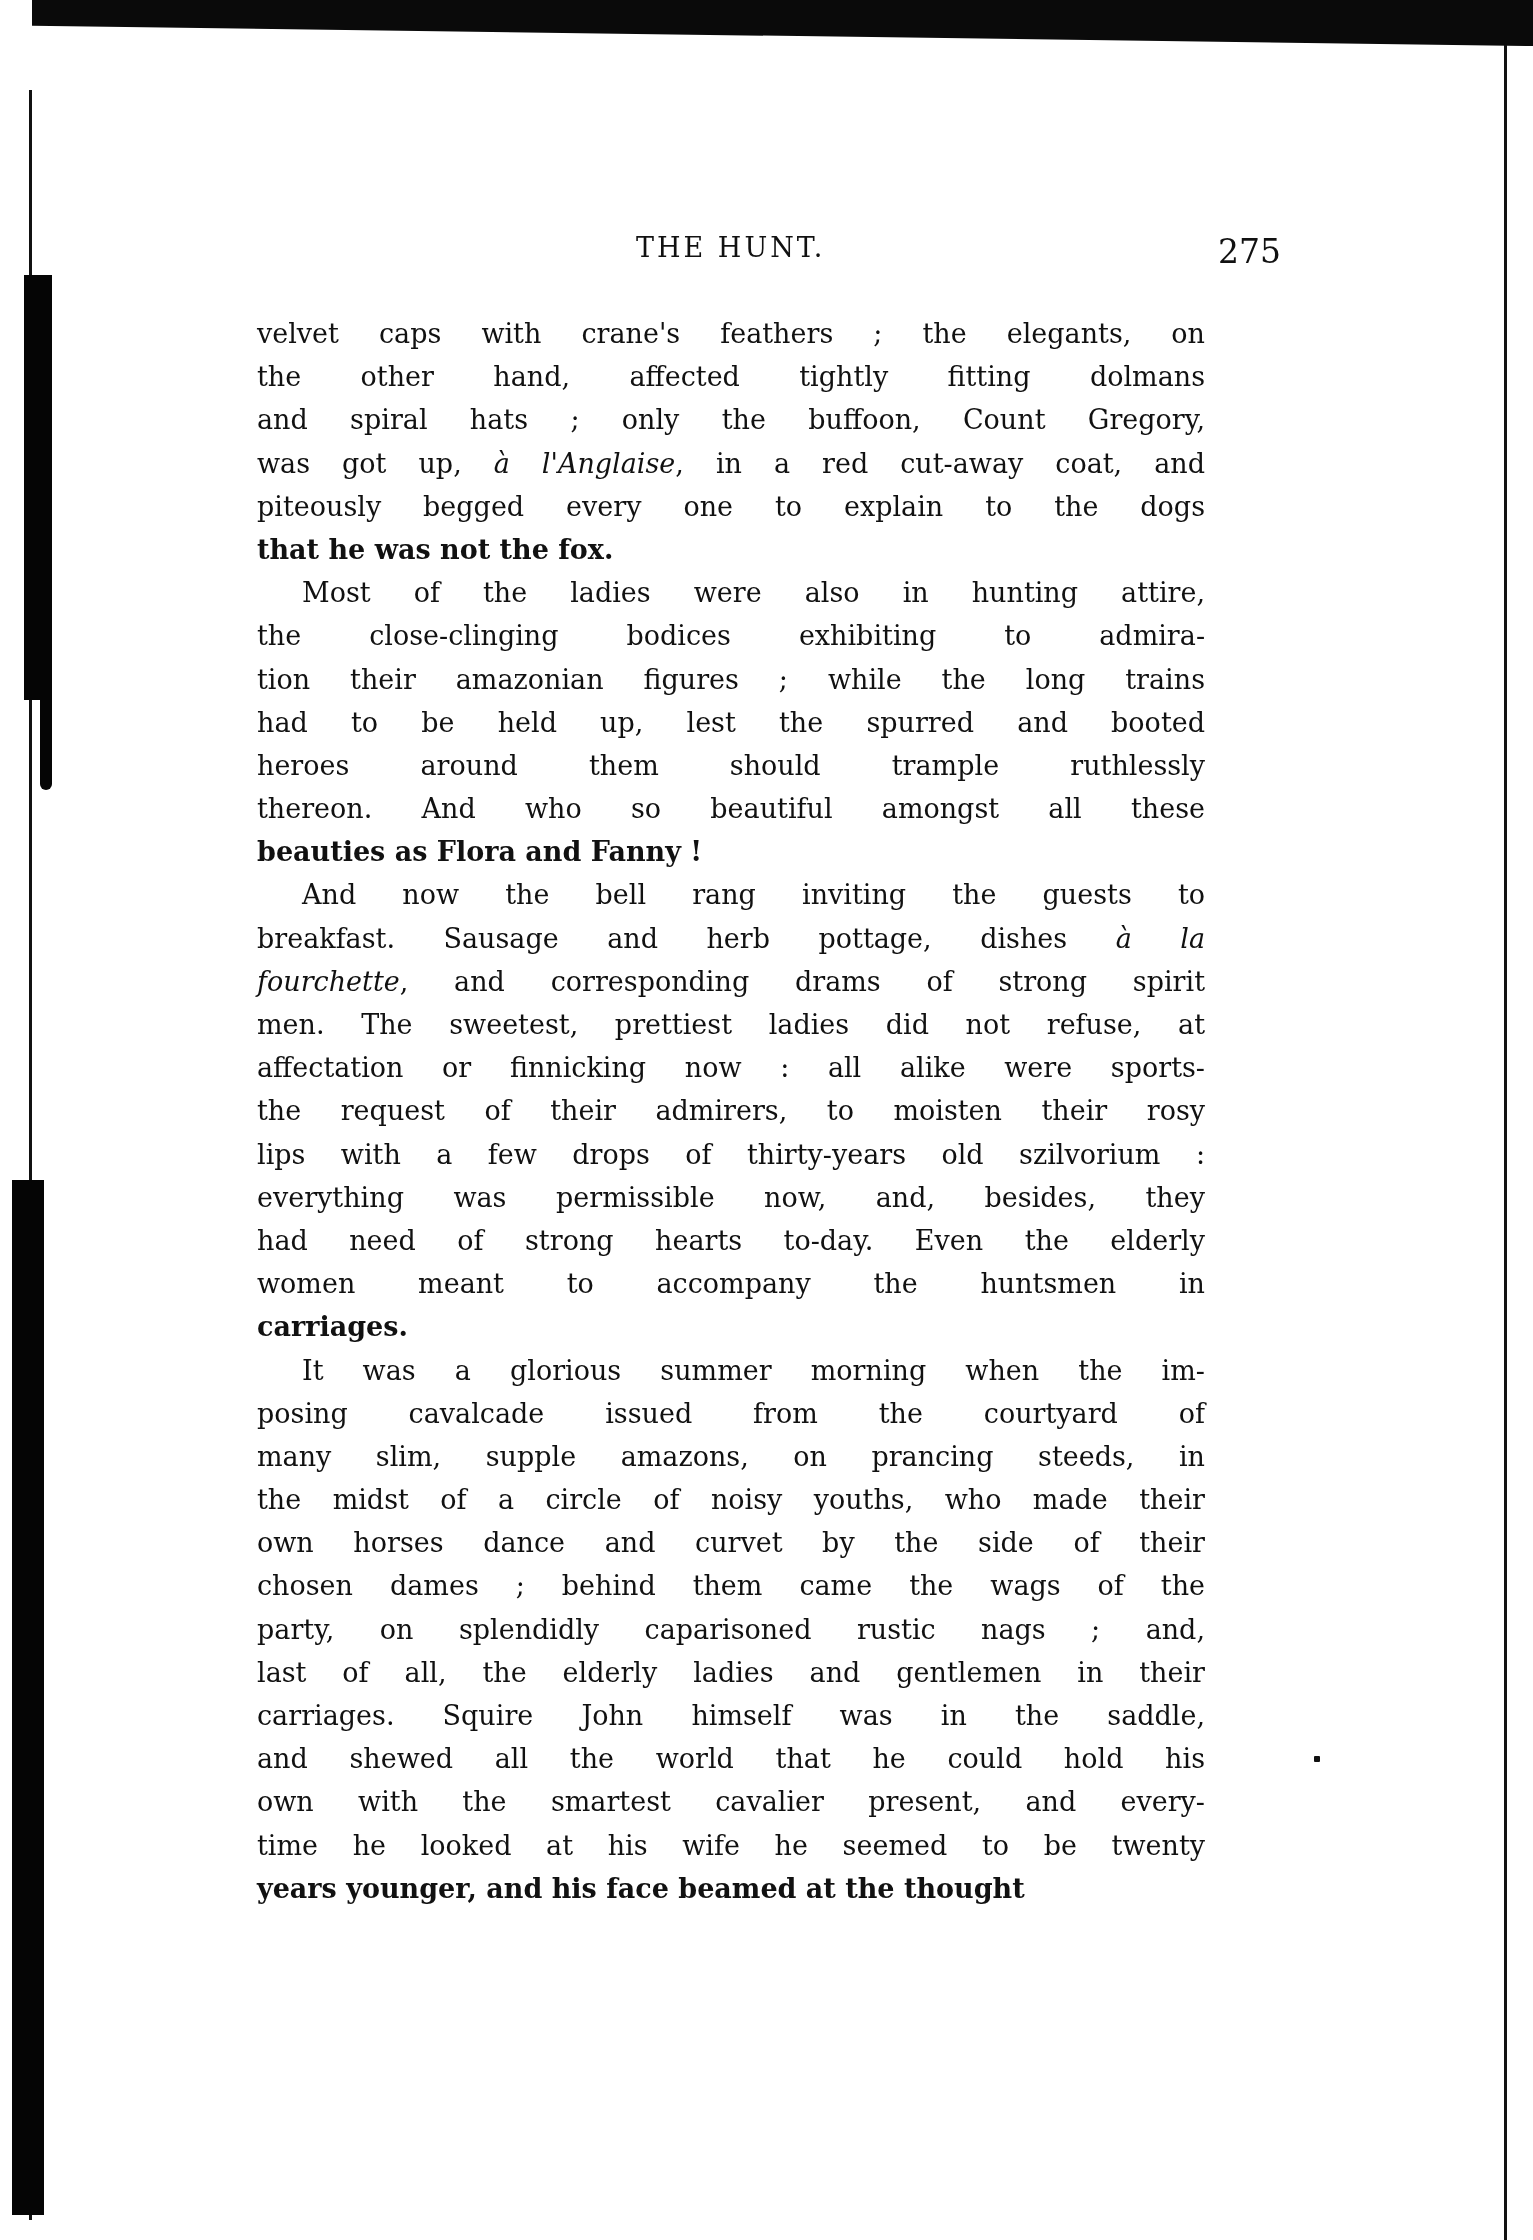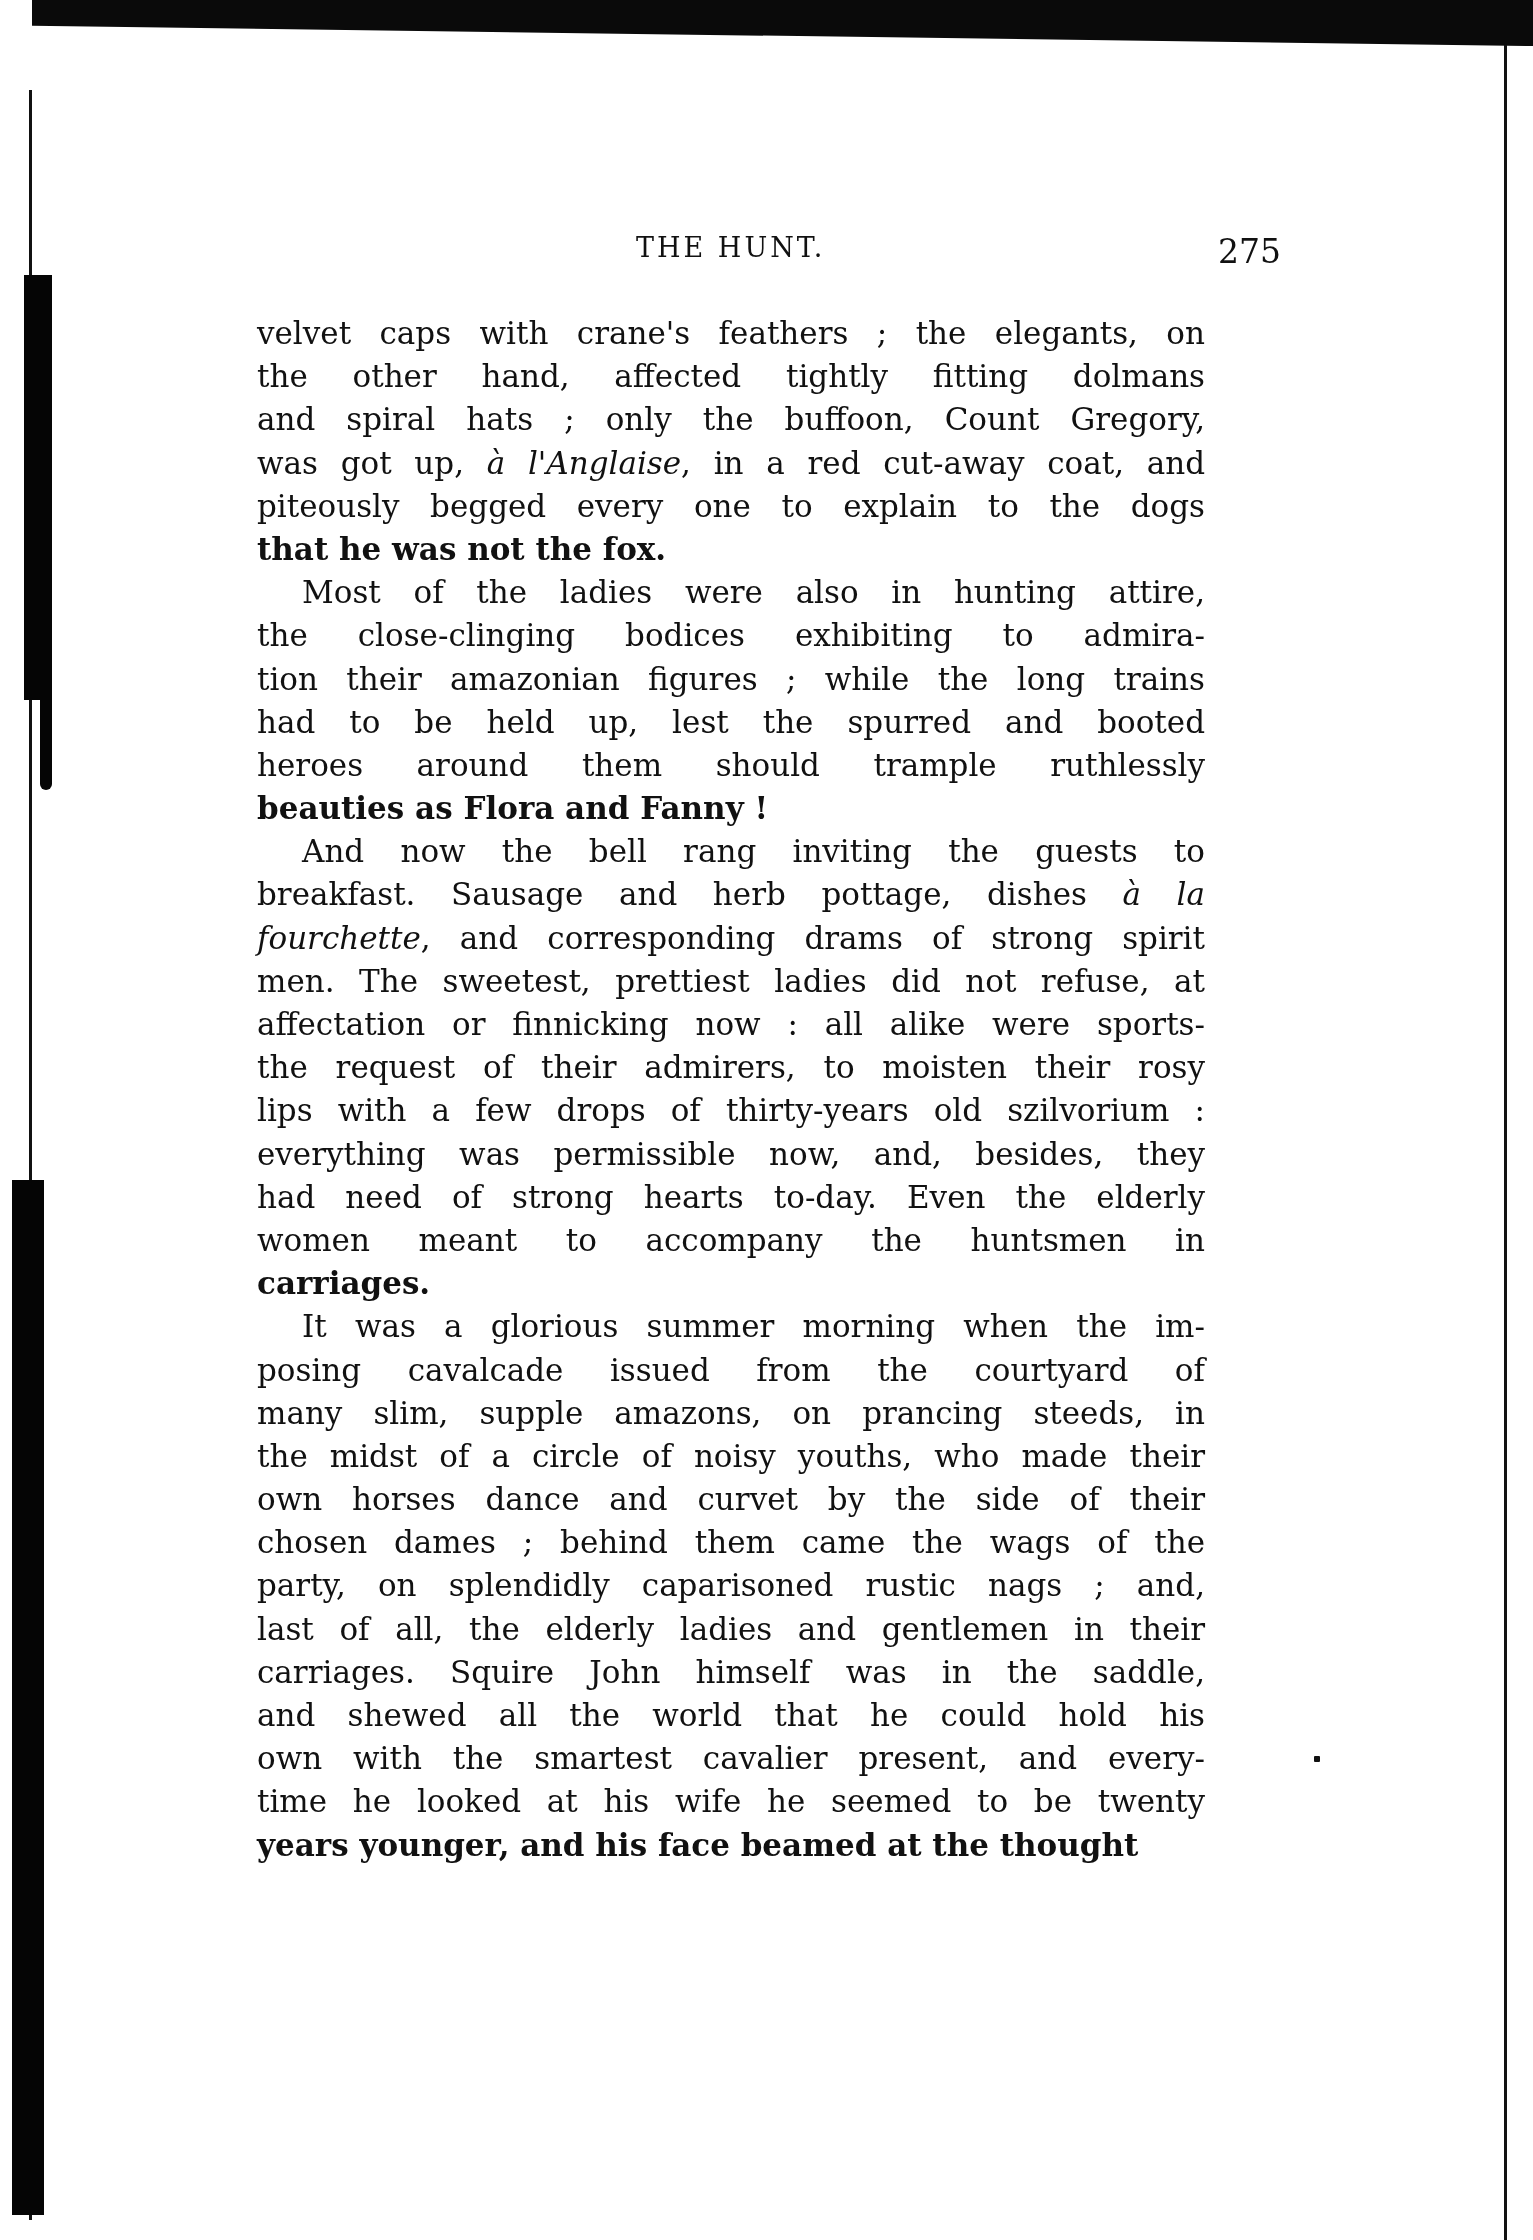--- a/index.html
+++ b/index.html
@@ -76,21 +76,21 @@
   .text-block {
     position: absolute;
     left: 257px;
     top: 312px;
     width: 948px;
   }
   .line {
     display: block;
     height: 43.2px;
     line-height: 43.2px;
-    font-size: 31px;
+    font-size: 27px;
     text-align: justify;
     text-align-last: justify;
     white-space: nowrap;
     overflow: visible;
   }
   .line.last {
     text-align-last: left;
   }
   .line.indent {
     padding-left: 45px;
@@ -159,20 +159,23 @@
       </div>
       <div class="line">
         <span class="inner">tion their amazonian figures ; while the long trains</span>
       </div>
       <div class="line">
         <span class="inner">had to be held up, lest the spurred and booted</span>
       </div>
       <div class="line">
         <span class="inner">heroes around them should trample ruthlessly</span>
       </div>
+      <div class="line">
+        <span class="inner">thereon.  And who so beautiful amongst all these</span>
+      </div>
       <div class="line last">
         <span class="inner">beauties as Flora and Fanny !</span>
       </div>
     </div>
     <div>
       <div class="line indent">
         <span class="inner">And now the bell rang inviting the guests to</span>
       </div>
       <div class="line">
         <span class="inner">breakfast.  Sausage and herb pottage, dishes <em>à la</em></span>

